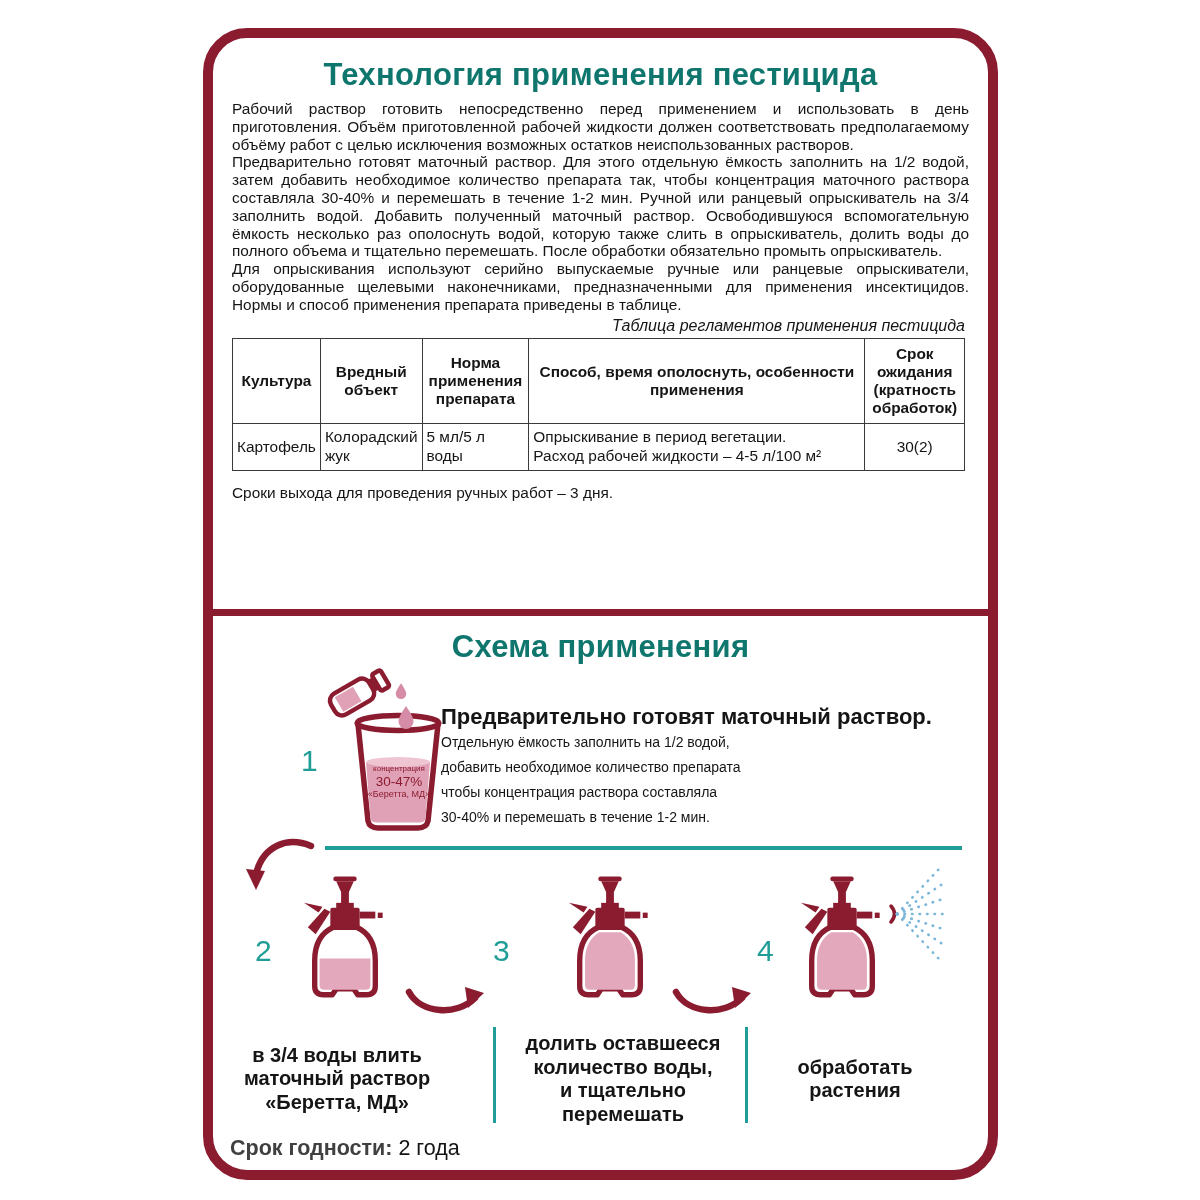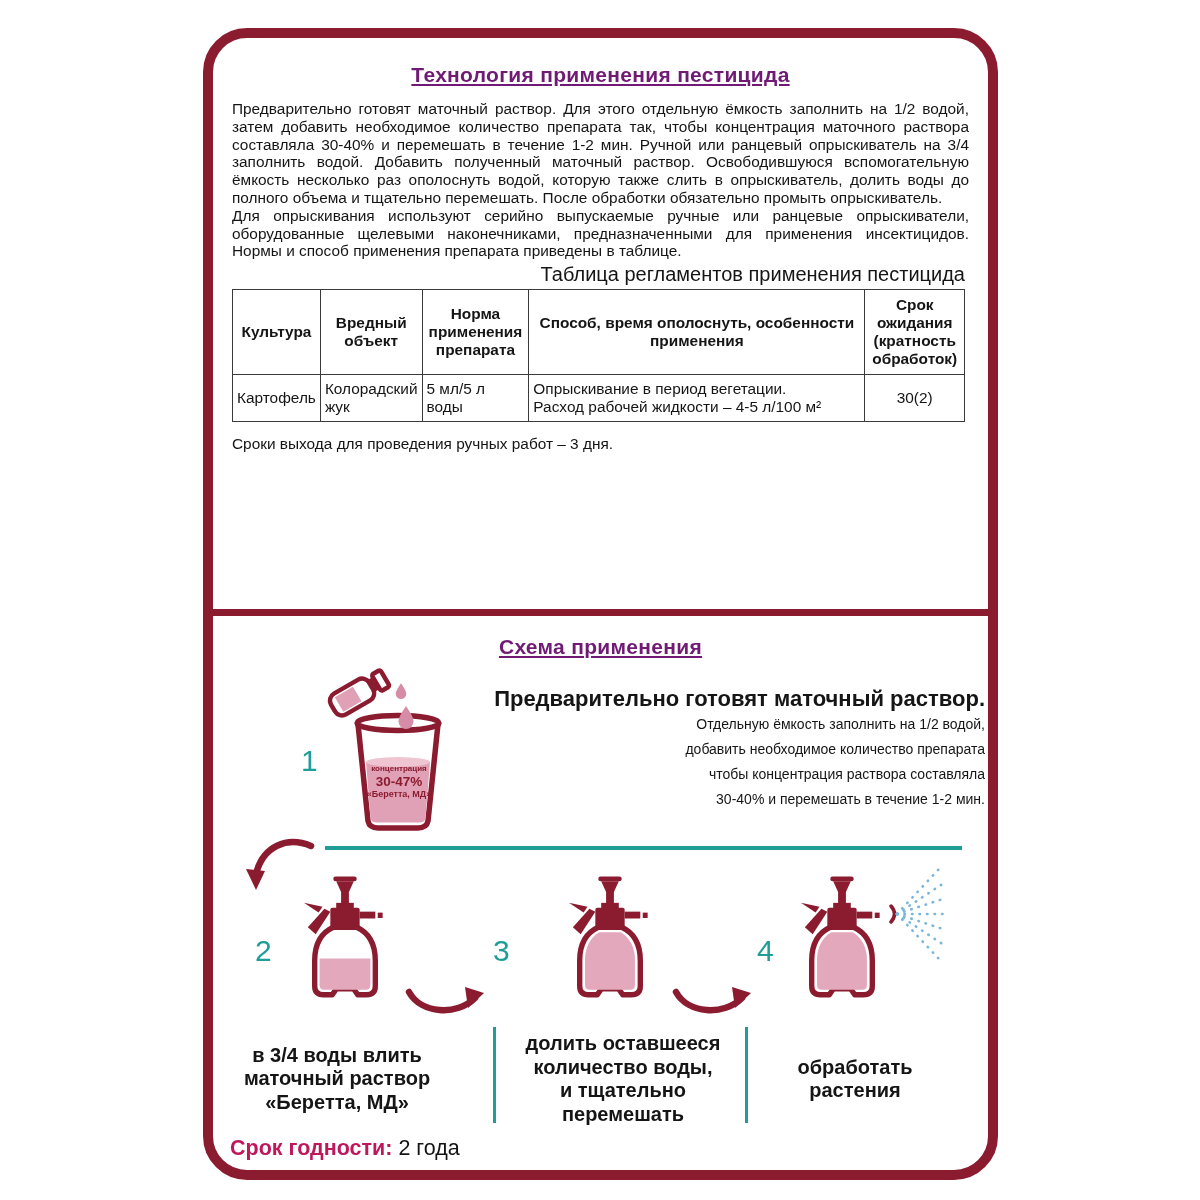--- a/index.html
+++ b/index.html
@@ -3,51 +3,51 @@
 <meta charset="utf-8">
 <style>
   * { margin:0; padding:0; box-sizing:border-box; }
   html,body { width:1200px; height:1200px; background:#ffffff; overflow:hidden;
               font-family:"Liberation Sans", sans-serif; color:#151515; }
   .card { position:absolute; left:203px; top:28px; width:795px; height:1152px;
           background:#fff; border:10px solid #8B1C30; border-radius:44px; }
 
   
   .section1 { position:absolute; top:18px; left:19px; width:737px; }
-  .h-teal { color:#701a75; font-weight:bold; font-size:21px; text-align:center;
-            letter-spacing:.3px; line-height:38px;text-decoration:underline; }
+  .h-teal { color:#0f766e; font-weight:bold; font-size:31px; text-align:center;
+            letter-spacing:.3px; line-height:38px; }
   .bodytext { margin-top:6px; font-size:15.4px; line-height:17.8px; text-align:justify; }
   .bodytext p { margin:0; }
-  .tcaption { margin:3px 4px 3px 0; font-size:20px; text-align:right; }
+  .tcaption { margin:3px 4px 3px 0; font-size:16px; font-style:italic; text-align:right; }
   table.reg { width:733px; border-collapse:collapse; font-size:15.4px; }
   table.reg th, table.reg td { border:1.5px solid #3a3a3a; vertical-align:middle; }
   table.reg th { font-weight:bold; text-align:center; padding:6px 3px; line-height:1.17; height:77px; }
   table.reg td { padding:4px 4px; line-height:1.18; height:47px; }
   td.c-left { text-align:left; }
   td.c-center { text-align:center; }
   .note { margin-top:13px; font-size:15.4px; }
 
   
   .divider { position:absolute; left:-10px; right:-10px; top:571px; height:7px; background:#8B1C30; }
   .title2 { position:absolute; top:590px; left:0; width:100%; }
 
   .stepnum { position:absolute; color:#1F9D96; font-size:30px; line-height:30px; font-weight:normal; }
   .num1 { left:88px; top:708px; }
   .num2 { left:42px; top:898px; }
   .num3 { left:280px; top:898px; }
   .num4 { left:544px; top:898px; }
 
   .step1-art { position:absolute; left:108px; top:620px; width:128px; height:180px; }
   .glass-label { position:absolute; left:150px; top:726px; width:72px; text-align:center;
-                 color:#8B1C30; font-weight:bold; }
+                 color:#8B1C30; font-weight:normal; }
   .glass-label .gl1 { font-size:8px;  line-height:10px; }
   .glass-label .gl2 { font-size:13.5px; line-height:15px; }
   .glass-label .gl3 { font-size:9px;  line-height:11px; }
 
-  .step1-text { position:absolute; left:228px; top:648px; width:544px; text-align:right; }
+  .step1-text { position:absolute; left:228px; top:666px; width:544px; text-align:left; }
   .step1-text .b { font-size:22px; font-weight:bold; line-height:26px; }
   .step1-text .r { font-size:14px; line-height:25px; white-space:pre-line; }
 
   .tealline { position:absolute; left:112px; top:808px; width:637px; height:4px; background:#1F9D96; }
   .arrow-left { position:absolute; left:30px; top:800px; width:72px; height:54px; }
   .sprayer { position:absolute; top:838px; width:88px; height:128px; }
   .spr2 { left:88px; } .spr3 { left:353px; } .spr4 { left:585px; }
   .arrow-mid { position:absolute; top:944px; width:82px; height:40px; }
   .a23 { left:190px; } .a34 { left:457px; }
   .spray-fan { position:absolute; left:676px; top:826px; width:58px; height:100px; }
@@ -55,32 +55,33 @@
   .caption { position:absolute; top:985px; height:112px; display:flex; align-items:center;
              justify-content:center; text-align:center; font-weight:bold; font-size:20px;
              line-height:23.5px; white-space:pre-line; }
   .cap2 { left:8px;  width:232px; }
   .cap3 { left:296px; width:228px; }
   .cap4 { left:532px; width:220px; }
   .capdiv { position:absolute; top:989px; height:96px; width:3px; background:#1F9D96; }
   .cd1 { left:280px; } .cd2 { left:532px; }
 
   .shelf { position:absolute; left:17px; top:1098px; font-size:21.5px; line-height:24px; }
-  .shelf .lbl { color:#be185d; font-weight:bold;text-align:center; }
+  .shelf .lbl { color:#404040; font-weight:bold;text-align:center; }
   .shelf .val { color:#141414; margin-left:6px; }
 </style>
 </head>
 <body>
 
 <div class="card">
 
   <div class="section1">
     <div class="h-teal">Технология применения пестицида</div>
 
     <div class="bodytext">
+      <p>Рабочий раствор готовить непосредственно перед применением и использовать в день приготовления. Объём приготовленной рабочей жидкости должен соответствовать предполагаемому объёму работ с целью исключения возможных остатков неиспользованных растворов.</p>
       <p>Предварительно готовят маточный раствор. Для этого отдельную ёмкость заполнить на 1/2 водой, затем добавить необходимое количество препарата так, чтобы концентрация маточного раствора составляла 30-40% и перемешать в течение 1-2 мин. Ручной или ранцевый опрыскиватель на 3/4 заполнить водой. Добавить полученный маточный раствор. Освободившуюся вспомогательную ёмкость несколько раз ополоснуть водой, которую также слить в опрыскиватель, долить воды до полного объема и тщательно перемешать. После обработки обязательно промыть опрыскиватель.</p>
       <p>Для опрыскивания используют серийно выпускаемые ручные или ранцевые опрыскиватели, оборудованные щелевыми наконечниками, предназначенными для применения инсектицидов. Нормы и способ применения препарата приведены в таблице.</p>
     </div>
 
     <div class="tcaption">Таблица регламентов применения пестицида</div>
 
     <table class="reg">
       <colgroup>
         <col style="width:12%">
           <col style="width:13.8%">

